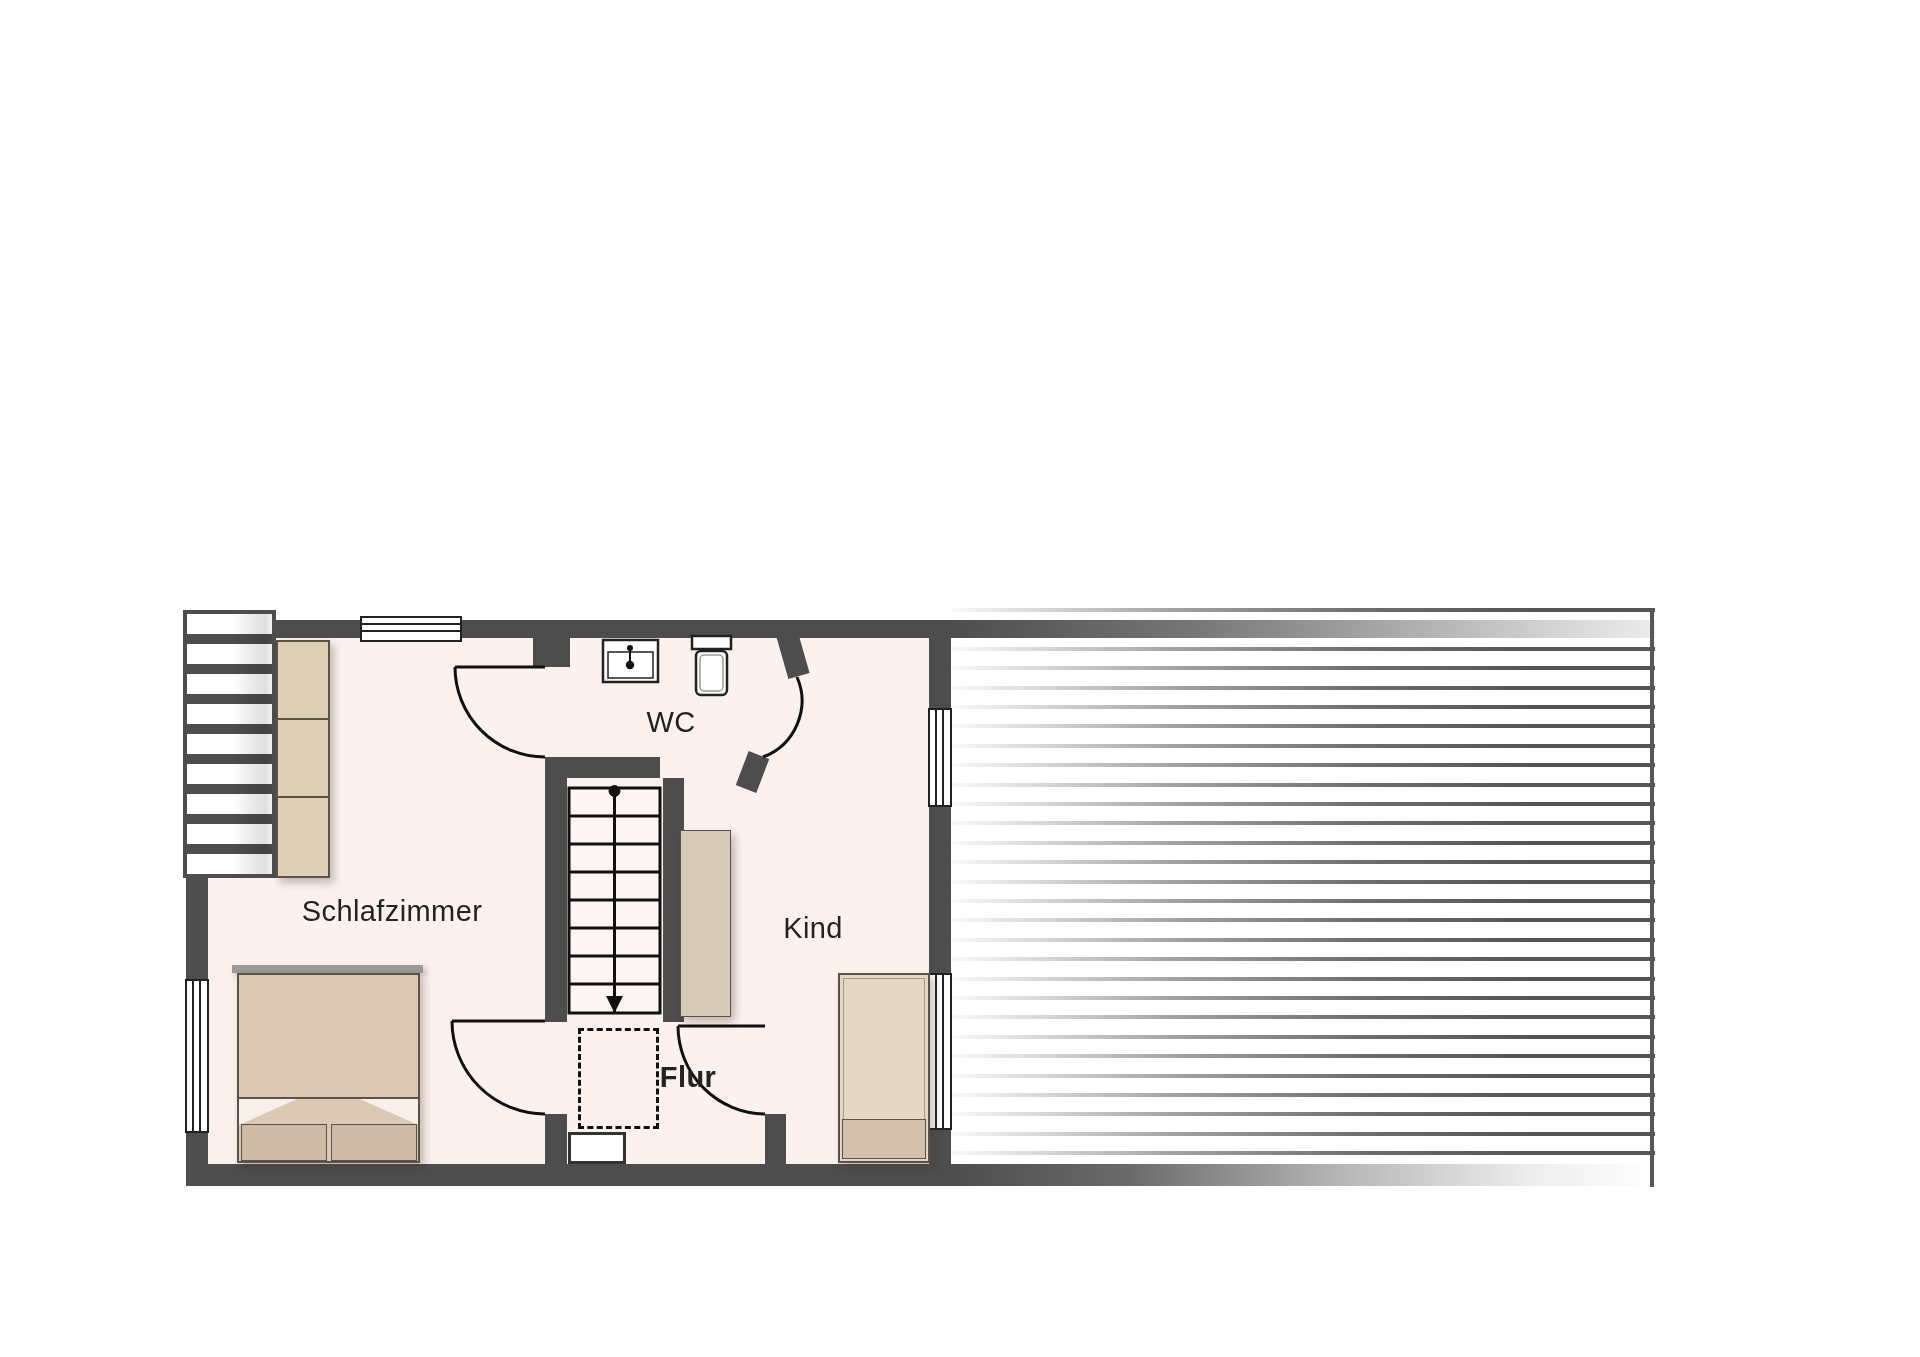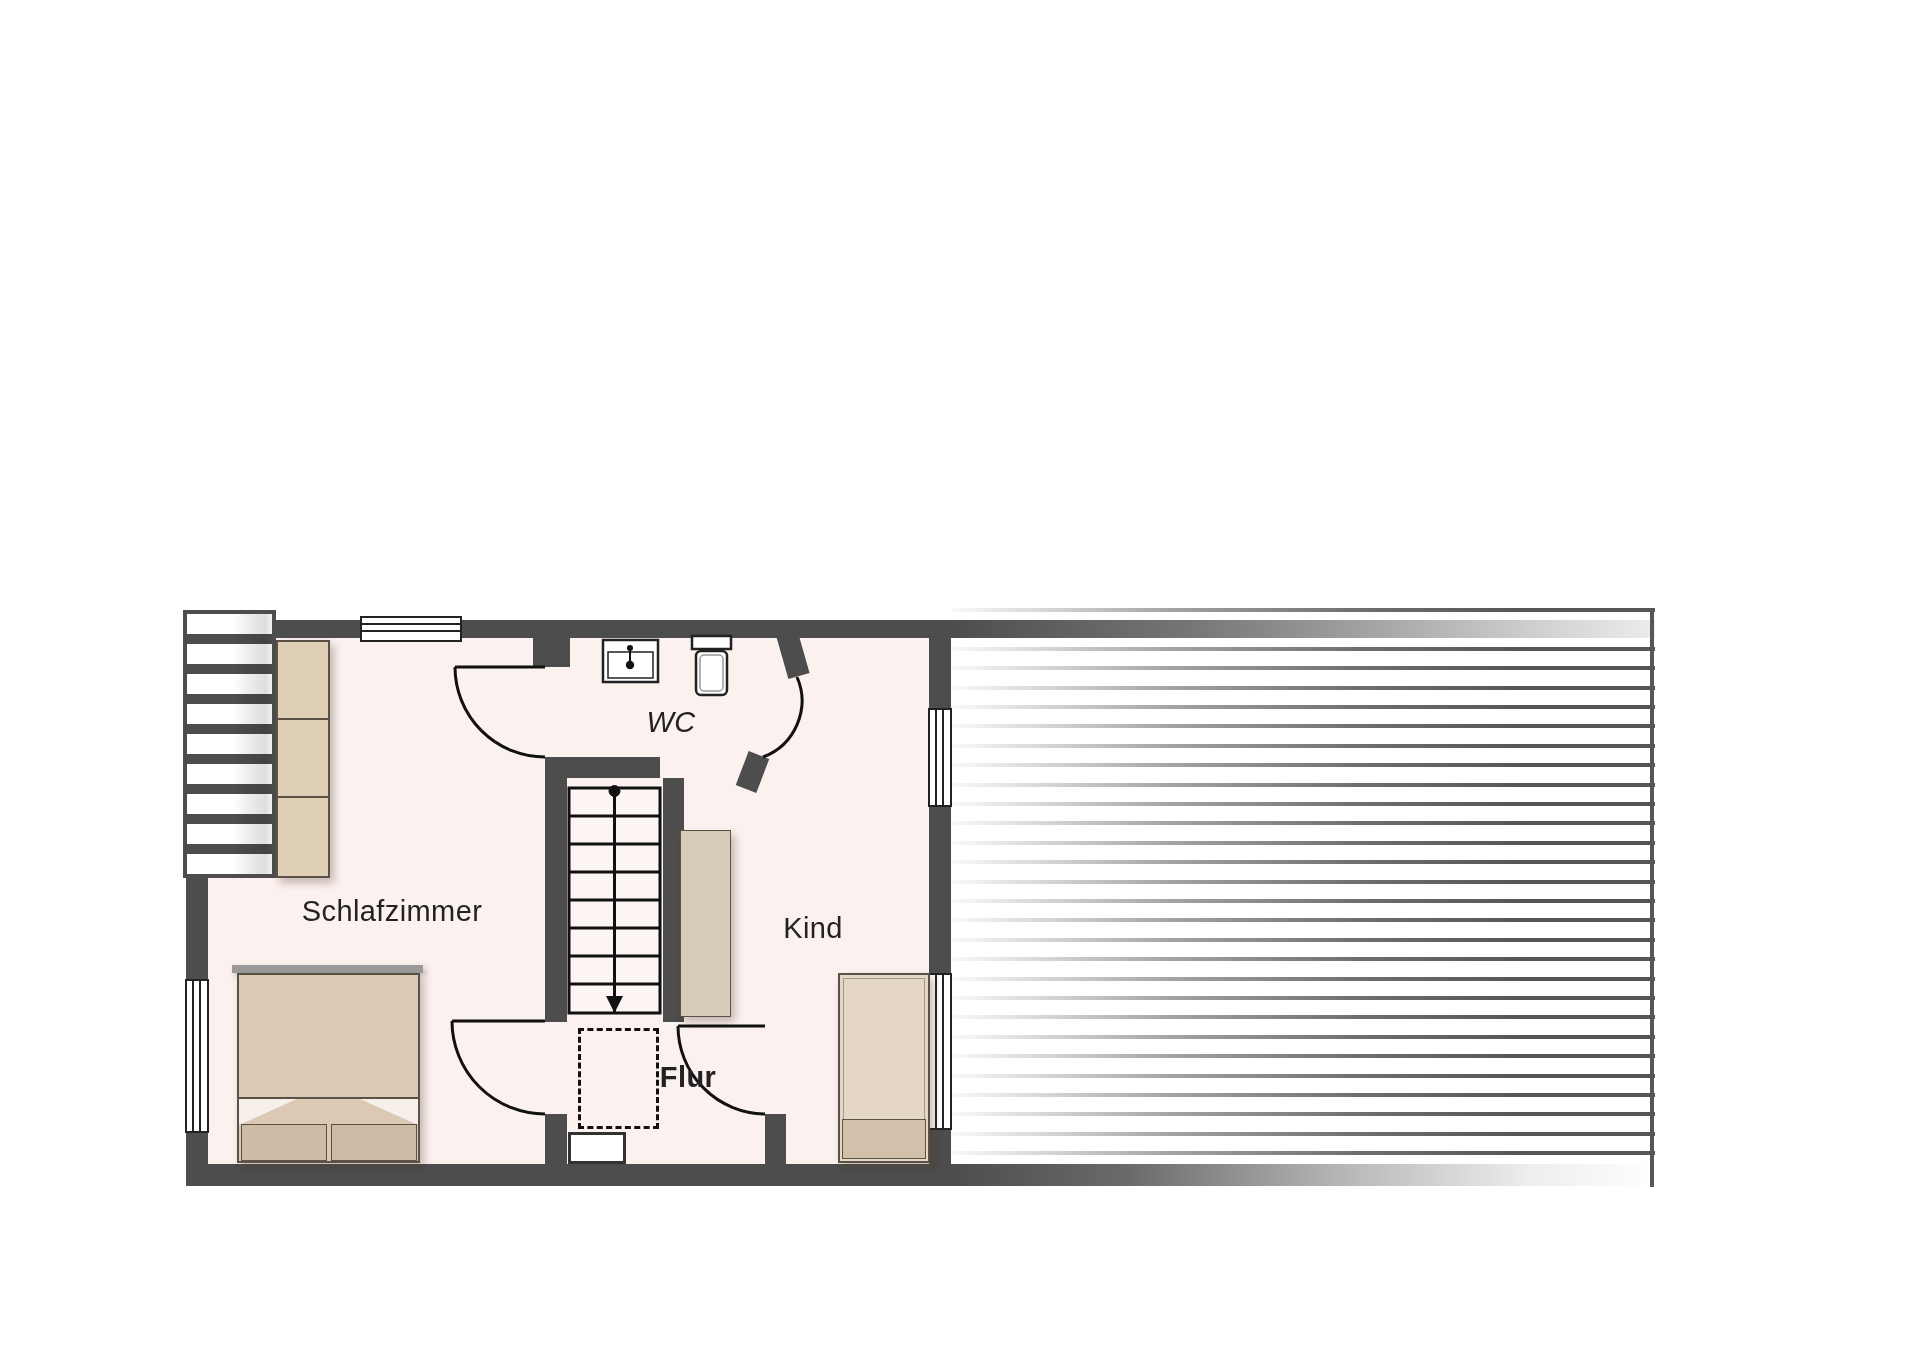--- a/index.html
+++ b/index.html
@@ -149,16 +149,16 @@
     </g>
 
     <g>
       <rect x="692" y="636" width="39" height="13" fill="#fff" stroke="#222" stroke-width="2.5"></rect>
       <rect x="696" y="651" width="31" height="44" rx="5" fill="#fff" stroke="#222" stroke-width="2.5"></rect>
       <rect x="700" y="655" width="23" height="36" rx="4" fill="none" stroke="#999" stroke-width="1.5"></rect>
     </g>
   </svg>
 
   <div class="room-label" style="left:392px;top:911px;text-align:center;">Schlafzimmer</div>
-  <div class="room-label" style="left:671px;top:722px;font-style:italic;">WC</div>
+  <div class="room-label" style="left:671px;top:722px;">WC</div>
   <div class="room-label" style="left:813px;top:928px;">Kind</div>
   <div class="room-label" style="left:688px;top:1077px;font-weight:bold;">Flur</div>
 </div>
 
 </body></html>

